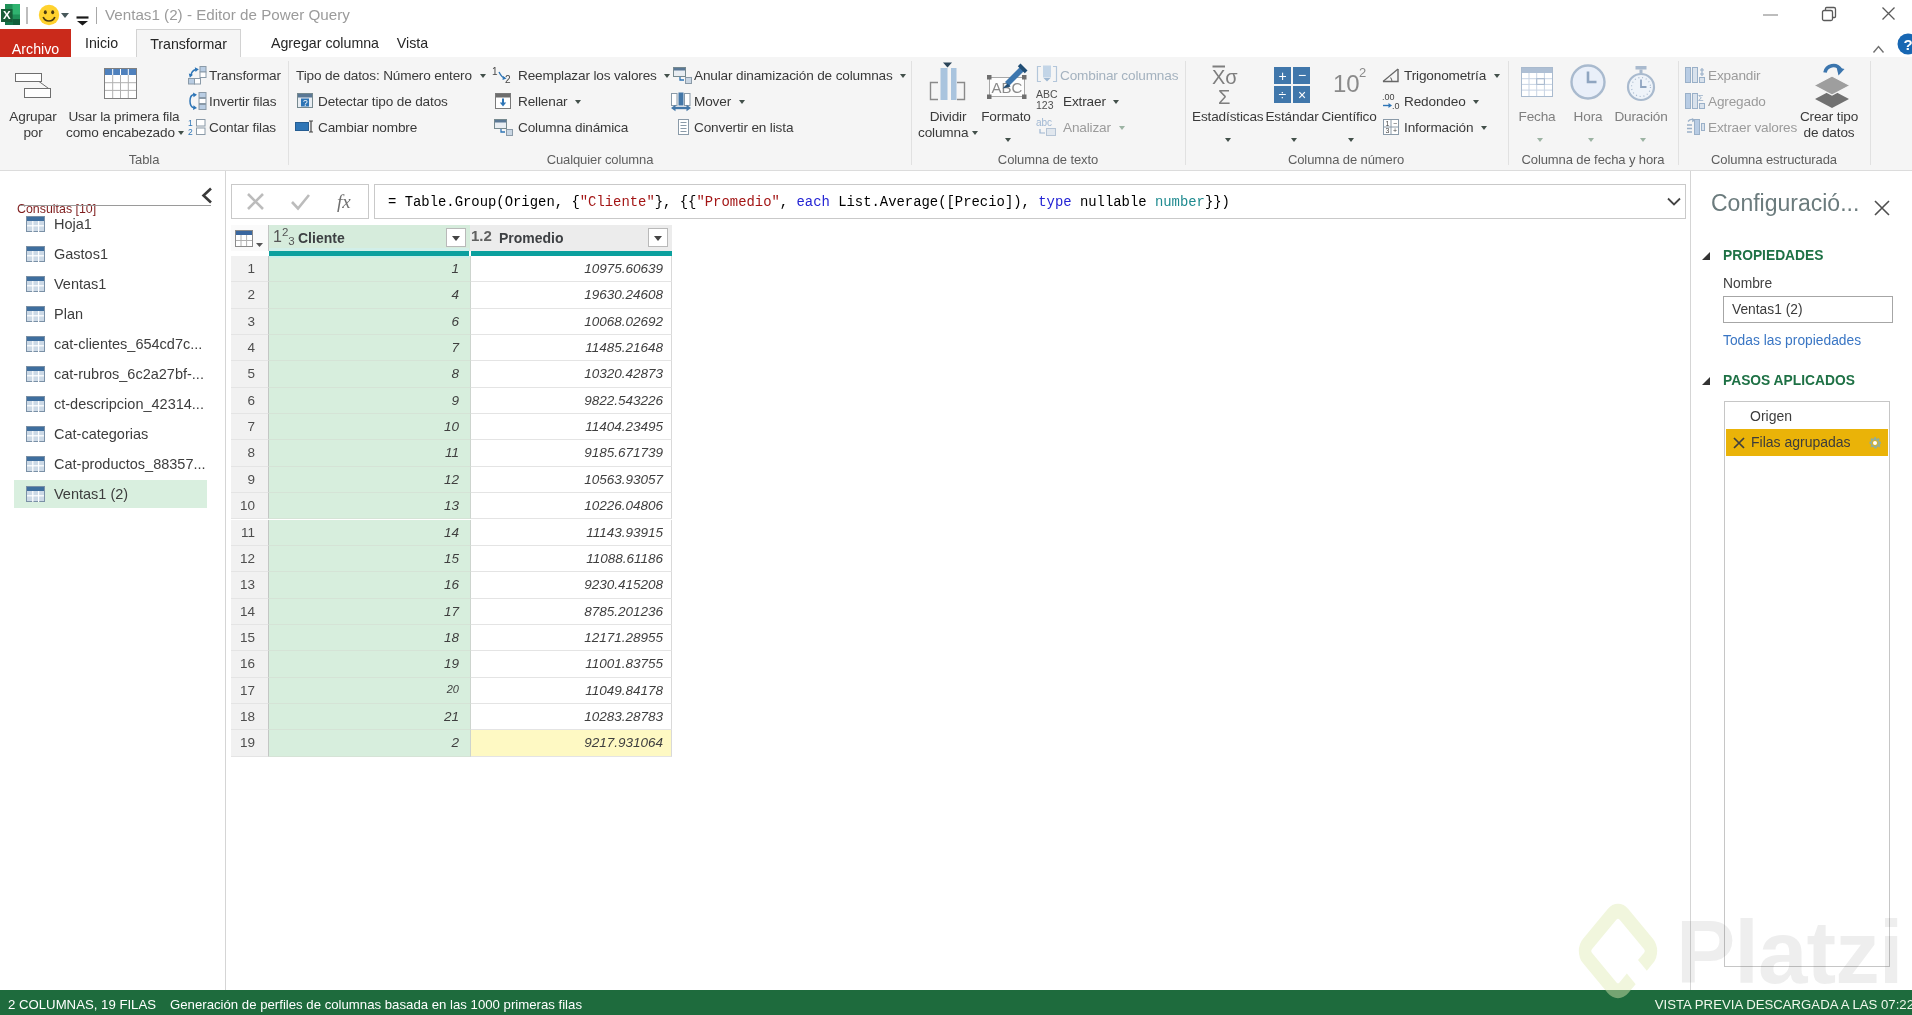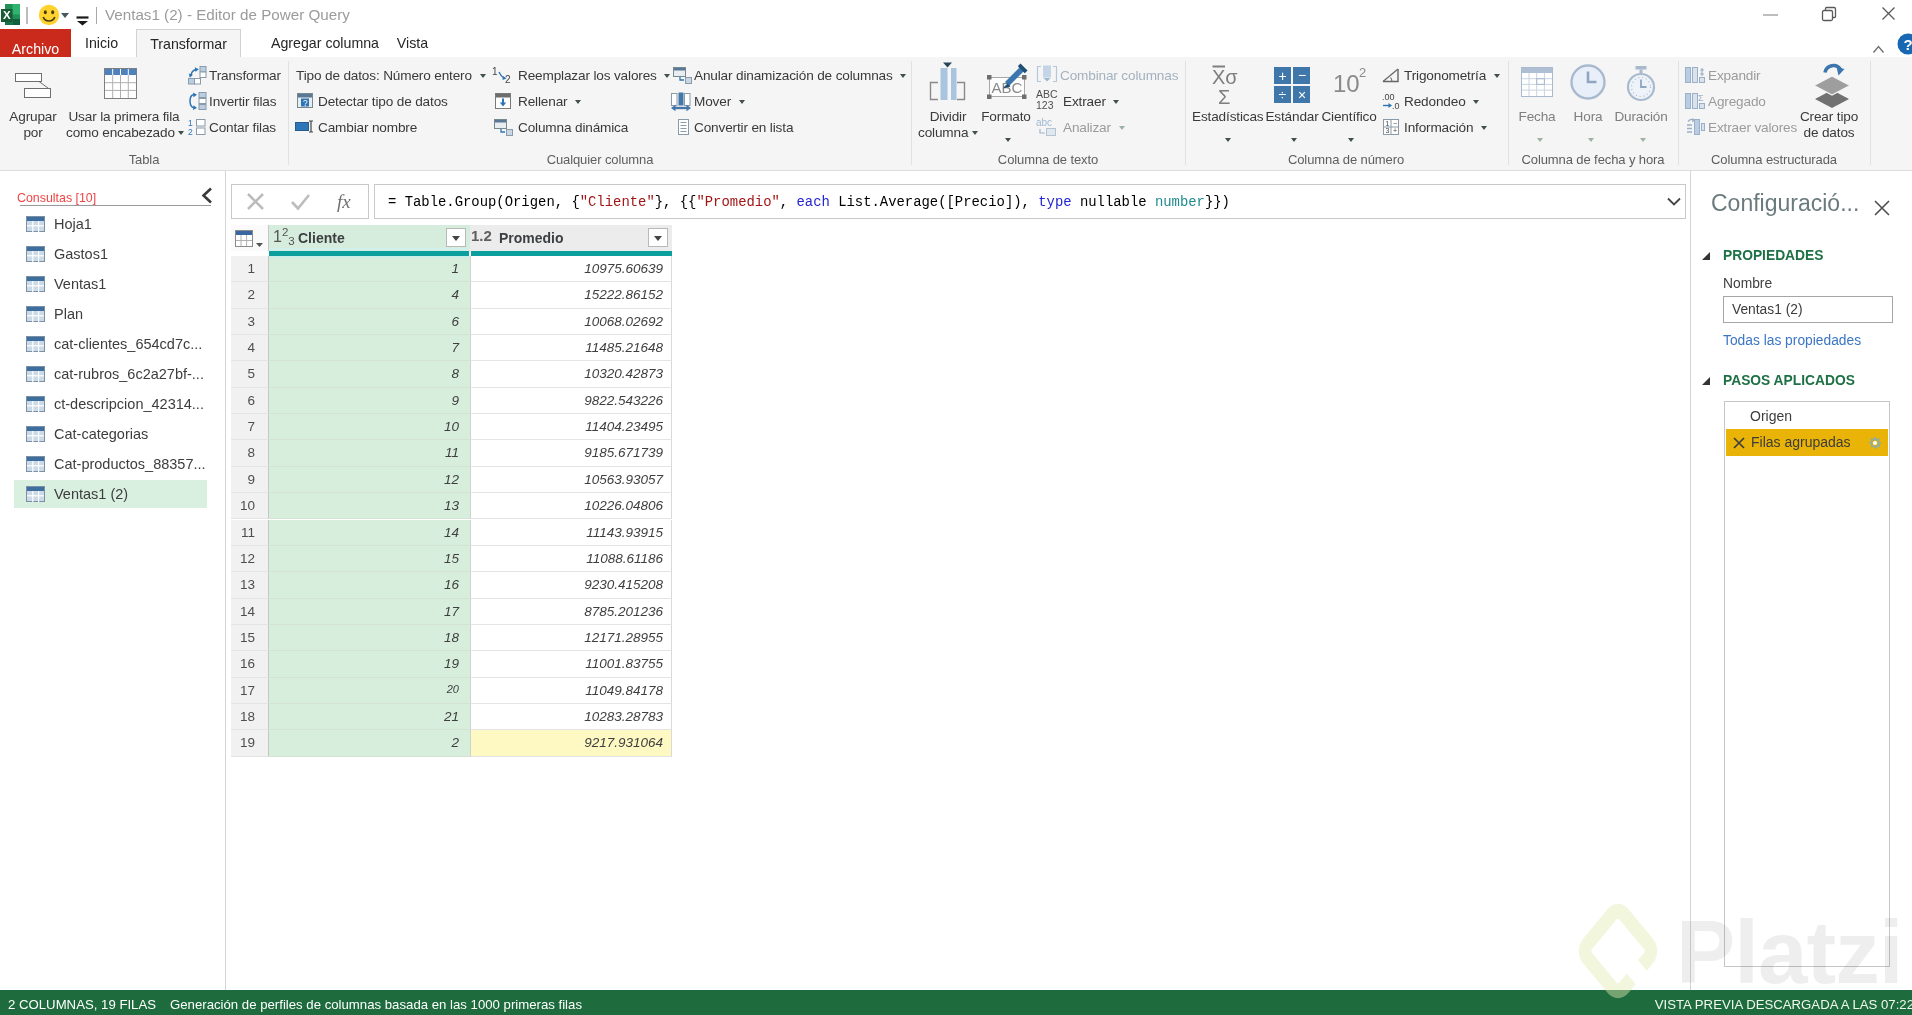--- a/index.html
+++ b/index.html
@@ -350,21 +350,21 @@
   <div class="grplabel" style="left:1346px">Columna de número</div>
   <div class="grplabel" style="left:1593px">Columna de fecha y hora</div>
   <div class="grplabel" style="left:1774px">Columna estructurada</div>
 </div>
 
 <div class="abs" style="left:0;top:171px;width:1912px;height:819px;background:#fff"></div>
 <div class="abs" style="left:225px;top:171px;width:1px;height:819px;background:#d5d5d5"></div>
 <div class="abs" style="left:1690px;top:171px;width:1px;height:819px;background:#d5d5d5"></div>
 
 <div class="abs" id="leftnav" style="left:0;top:171px;width:225px;height:819px">
-  <div class="abs" style="left:17px;top:20px;font-size:12.4px;color:#ef4444;white-space:nowrap">Consultas [10]</div>
+  <div class="abs" style="left:17px;top:31px;font-size:12.4px;color:#7f1d1d;white-space:nowrap">Consultas [10]</div>
   <div class="abs" style="left:20px;top:34px;width:191px;height:1px;background:#9a9a9a"></div>
   <svg width="12" height="17" style="position:absolute;left:201px;top:16px">
       <path d="M 10 1.5 L 2.5 8.5 L 10 15.5" stroke="#3a3a3a" stroke-width="2.6" fill="none"></path>
     </svg>
   <div id="navitems" style="position:absolute;left:0;top:38px;width:225px">
       <div style="position:absolute;left:0;top:0px;width:225px;height:30px">
         <svg width="19" height="16" style="position:absolute;left:26px;top:7px">
           <rect x="0.5" y="0.5" width="18" height="15" fill="#ccd9e6" stroke="#7a90a6"></rect>
           <rect x="1" y="1" width="17" height="4" fill="#3e6e9e"></rect>
           <line x1="6.8" y1="5" x2="6.8" y2="16" stroke="#fff" stroke-width="1.2"></line>
@@ -518,21 +518,21 @@
     <div style="position:absolute;left:240px;top:31.00px;width:201px;height:26.35px;background:#fff;border-bottom:1px solid #e4e4e4;border-right:1px solid #d9d9d9;box-sizing:border-box">
       <div style="position:absolute;right:8px;top:5px;font-size:13.5px;font-style:italic;color:#3f3f3f">10975.60639</div>
     </div>
     <div style="position:absolute;left:0;top:57.35px;width:38px;height:26.35px;background:#f1f1f1;border-right:1px solid #c3c6c4;border-bottom:1px solid #e4e4e4;box-sizing:border-box">
       <div style="position:absolute;right:13px;top:5px;font-size:13.5px;color:#4e4e4e">2</div>
     </div>
     <div style="position:absolute;left:38px;top:57.35px;width:202px;height:26.35px;background:#d7eedd;border-bottom:1px solid #d5e3d6;border-right:1px solid #cdd4ce;box-sizing:border-box">
       <div style="position:absolute;right:11px;top:5px;font-size:13.5px;font-style:italic;color:#3f3f3f">4</div>
     </div>
     <div style="position:absolute;left:240px;top:57.35px;width:201px;height:26.35px;background:#fff;border-bottom:1px solid #e4e4e4;border-right:1px solid #d9d9d9;box-sizing:border-box">
-      <div style="position:absolute;right:8px;top:5px;font-size:13.5px;font-style:italic;color:#3f3f3f">15222.86152</div>
+      <div style="position:absolute;right:8px;top:5px;font-size:13.5px;font-style:italic;color:#3f3f3f">19630.24608</div>
     </div>
     <div style="position:absolute;left:0;top:83.70px;width:38px;height:26.35px;background:#f1f1f1;border-right:1px solid #c3c6c4;border-bottom:1px solid #e4e4e4;box-sizing:border-box">
       <div style="position:absolute;right:13px;top:5px;font-size:13.5px;color:#4e4e4e">3</div>
     </div>
     <div style="position:absolute;left:38px;top:83.70px;width:202px;height:26.35px;background:#d7eedd;border-bottom:1px solid #d5e3d6;border-right:1px solid #cdd4ce;box-sizing:border-box">
       <div style="position:absolute;right:11px;top:5px;font-size:13.5px;font-style:italic;color:#3f3f3f">6</div>
     </div>
     <div style="position:absolute;left:240px;top:83.70px;width:201px;height:26.35px;background:#fff;border-bottom:1px solid #e4e4e4;border-right:1px solid #d9d9d9;box-sizing:border-box">
       <div style="position:absolute;right:8px;top:5px;font-size:13.5px;font-style:italic;color:#3f3f3f">10068.02692</div>
     </div>

